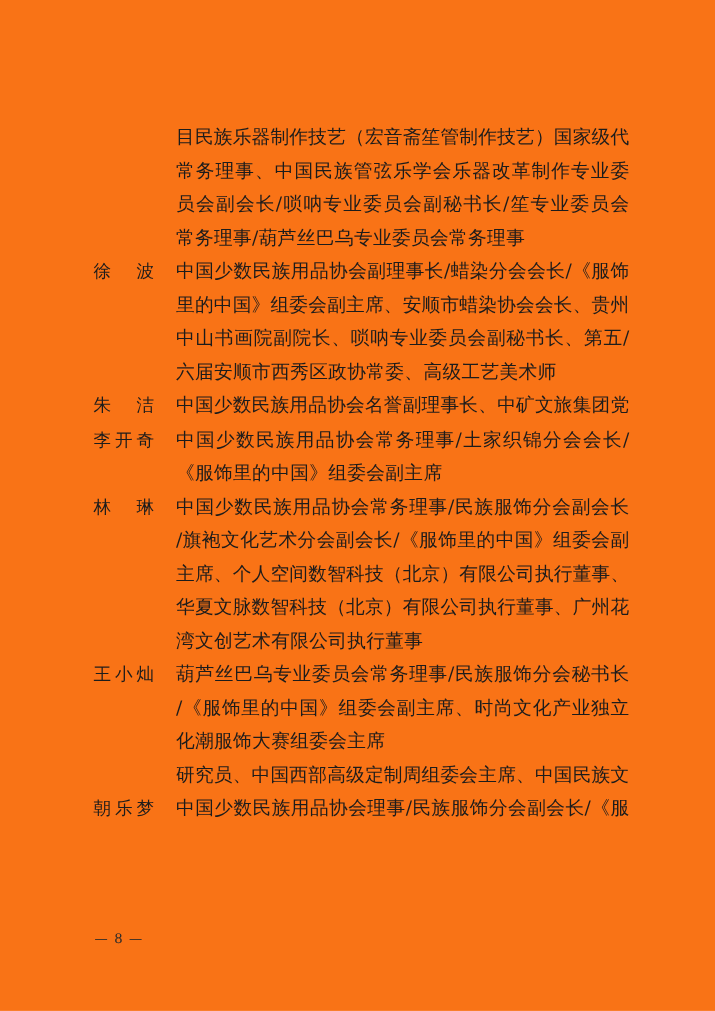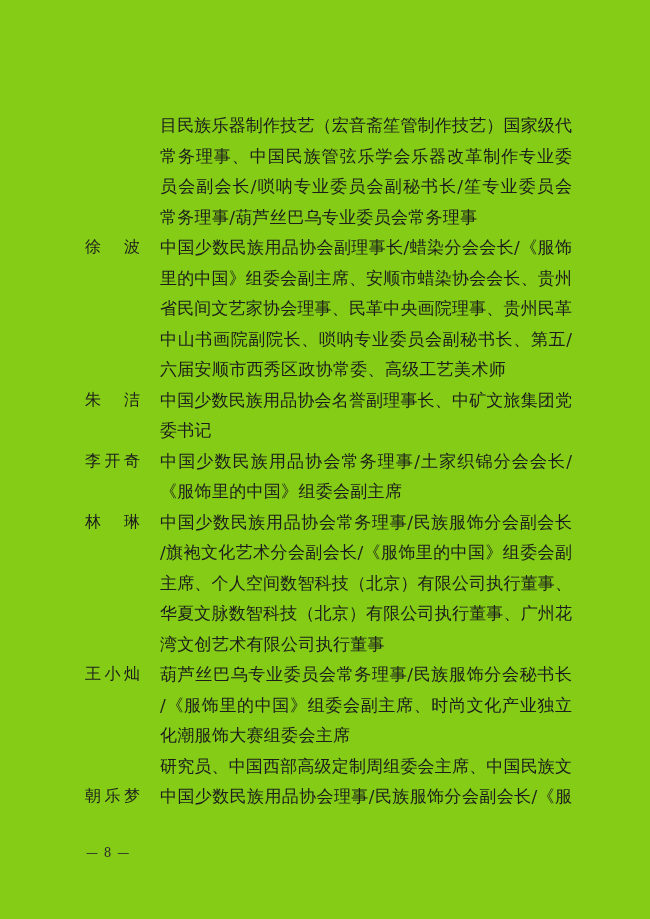--- a/index.html
+++ b/index.html
@@ -4,21 +4,21 @@
 <style>
   html, body {
     margin: 0;
     padding: 0;
     background: #ffffff;
   }
   .page {
     position: relative;
     width: 650px;
     height: 919px;
-    background: #84cc16;
+    background: #f97316;
     font-family: "DejaVu Serif", "Liberation Serif", serif;
     color: #1c1c1c;
     overflow: hidden;
   }
   .content {
     position: absolute;
     left: 85px;
     top: 110px;
     width: 487px;
   }
@@ -75,30 +75,28 @@
           <div class="line">常务理事、中国民族管弦乐学会乐器改革制作专业委</div>
           <div class="line">员会副会长/唢呐专业委员会副秘书长/笙专业委员会</div>
           <div class="line last">常务理事/葫芦丝巴乌专业委员会常务理事</div>
         </div>
       </div>
       <div class="entry">
         <div class="pname">徐波</div>
         <div class="ptitles">
           <div class="line">中国少数民族用品协会副理事长/蜡染分会会长/《服饰</div>
           <div class="line">里的中国》组委会副主席、安顺市蜡染协会会长、贵州</div>
-          <div class="line">省民间文艺家协会理事、民革中央画院理事、贵州民革</div>
           <div class="line">中山书画院副院长、唢呐专业委员会副秘书长、第五/</div>
           <div class="line last">六届安顺市西秀区政协常委、高级工艺美术师</div>
         </div>
       </div>
       <div class="entry">
         <div class="pname">朱洁</div>
         <div class="ptitles">
           <div class="line">中国少数民族用品协会名誉副理事长、中矿文旅集团党</div>
-          <div class="line last">委书记</div>
         </div>
       </div>
       <div class="entry">
         <div class="pname">李开奇</div>
         <div class="ptitles">
           <div class="line">中国少数民族用品协会常务理事/土家织锦分会会长/</div>
           <div class="line last">《服饰里的中国》组委会副主席</div>
         </div>
       </div>
       <div class="entry">

